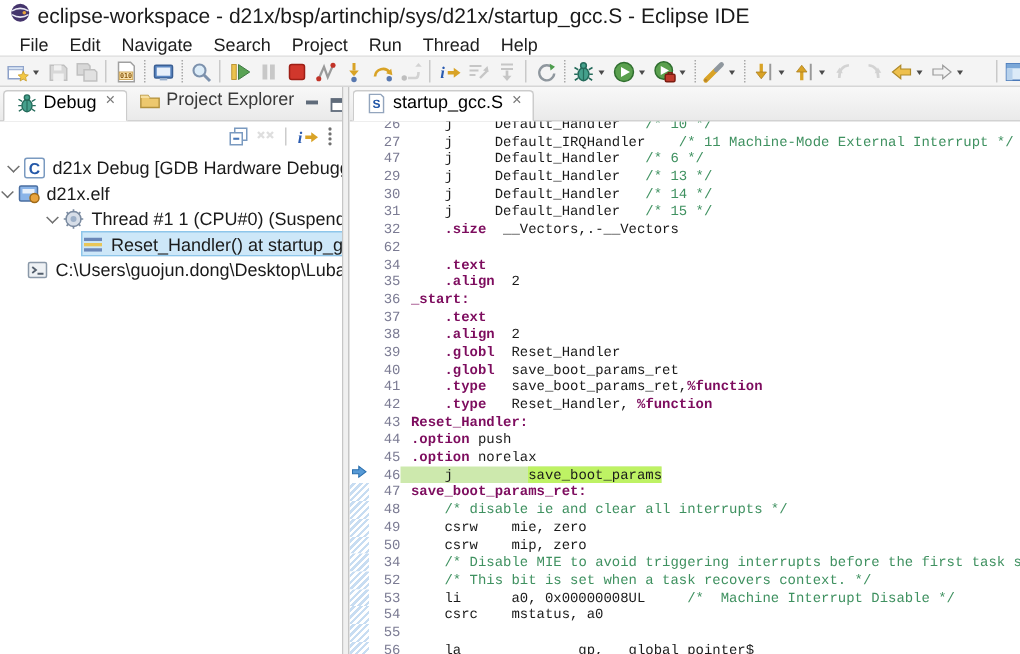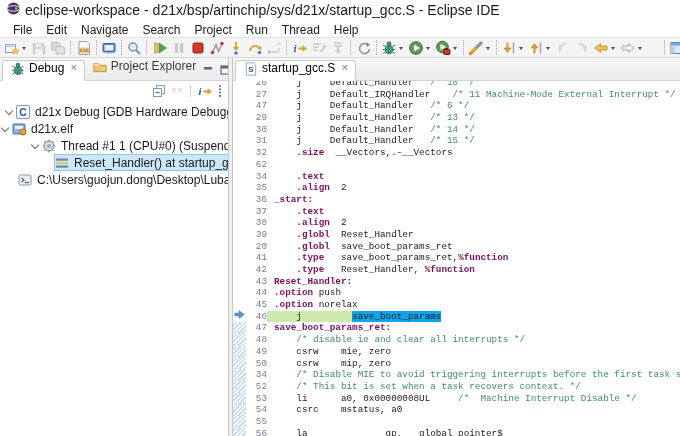--- a/index.html
+++ b/index.html
@@ -59,21 +59,21 @@
   .code{margin-top:-4px}
   .cl{display:flex;height:11.7px;line-height:11.7px;
       font-family:Liberation Mono, monospace;font-size:9.3px;white-space:pre}
   .ruler{width:13px;flex:none;display:flex;align-items:center;justify-content:center}
   .cl.h .ruler{background:repeating-linear-gradient(135deg,#ffffff 0 1.6px,#c8ddf2 1.6px 3.2px)}
   .ln{width:21px;flex:none;text-align:right;color:#7b7b93}
   .ct{padding-left:7px;flex:none}
   .cl.cur .ct{background:#cde9ad}
   .sd,.sl{color:#7d0c5e;font-weight:bold}
   .sc{color:#3f9160}
-  .sw{background:#0ea5e9}
+  .sw{background:#bef264}
 </style>
 </head>
 <body>
 
 <div class="window">
   <div class="titlebar">
     <span id="logo"><svg width="13" height="13">
           <circle cx="6.5" cy="6.5" r="6" fill="#44346c"></circle>
           <path d="M1 5.2c3.4-2 7.6-2 11 0M1 7.8c3.4 2 7.6 2 11 0" stroke="#e8e8f4" stroke-width="1" fill="none"></path>
           <circle cx="9.2" cy="6.5" r="1.2" fill="#e8a33d"></circle>
@@ -501,21 +501,21 @@
             <div class="cl"><span class="ruler"></span><span class="ln">30</span><span class="ct"><span>    j     Default_Handler   </span><span class="sc">/* 14 */</span></span></div>
             <div class="cl"><span class="ruler"></span><span class="ln">31</span><span class="ct"><span>    j     Default_Handler   </span><span class="sc">/* 15 */</span></span></div>
             <div class="cl"><span class="ruler"></span><span class="ln">32</span><span class="ct"><span>    </span><span class="sd">.size</span><span>  __Vectors,.-__Vectors</span></span></div>
             <div class="cl"><span class="ruler"></span><span class="ln">62</span><span class="ct"></span></div>
             <div class="cl"><span class="ruler"></span><span class="ln">34</span><span class="ct"><span>    </span><span class="sd">.text</span></span></div>
             <div class="cl"><span class="ruler"></span><span class="ln">35</span><span class="ct"><span>    </span><span class="sd">.align</span><span>  2</span></span></div>
             <div class="cl"><span class="ruler"></span><span class="ln">36</span><span class="ct"><span class="sl">_start:</span></span></div>
             <div class="cl"><span class="ruler"></span><span class="ln">37</span><span class="ct"><span>    </span><span class="sd">.text</span></span></div>
             <div class="cl"><span class="ruler"></span><span class="ln">38</span><span class="ct"><span>    </span><span class="sd">.align</span><span>  2</span></span></div>
             <div class="cl"><span class="ruler"></span><span class="ln">39</span><span class="ct"><span>    </span><span class="sd">.globl</span><span>  Reset_Handler</span></span></div>
-            <div class="cl"><span class="ruler"></span><span class="ln">20</span><span class="ct"><span>    </span><span class="sd">.globl</span><span>  save_boot_params_ret</span></span></div>
+            <div class="cl"><span class="ruler"></span><span class="ln">40</span><span class="ct"><span>    </span><span class="sd">.globl</span><span>  save_boot_params_ret</span></span></div>
             <div class="cl"><span class="ruler"></span><span class="ln">41</span><span class="ct"><span>    </span><span class="sd">.type</span><span>   save_boot_params_ret,</span><span class="sd">%function</span></span></div>
             <div class="cl"><span class="ruler"></span><span class="ln">42</span><span class="ct"><span>    </span><span class="sd">.type</span><span>   Reset_Handler, </span><span class="sd">%function</span></span></div>
             <div class="cl"><span class="ruler"></span><span class="ln">43</span><span class="ct"><span class="sl">Reset_Handler:</span></span></div>
             <div class="cl"><span class="ruler"></span><span class="ln">44</span><span class="ct"><span class="sd">.option</span><span> push</span></span></div>
             <div class="cl"><span class="ruler"></span><span class="ln">45</span><span class="ct"><span class="sd">.option</span><span> norelax</span></span></div>
             <div class="cl cur ip"><span class="ruler"><span><svg width="11" height="9">
                     <path d="M1 3.2h4.2V.8L10 4.5 5.2 8.2V5.8H1z" fill="#579ad6" stroke="#2a6fae" stroke-width=".7"></path>
                   </svg></span></span><span class="ln">46</span><span class="ct"><span>    j         </span><span class="sw">save_boot_params</span></span></div>
             <div class="cl h"><span class="ruler"></span><span class="ln">47</span><span class="ct"><span class="sl">save_boot_params_ret:</span></span></div>
             <div class="cl h"><span class="ruler"></span><span class="ln">48</span><span class="ct"><span>    </span><span class="sc">/* disable ie and clear all interrupts */</span></span></div>

